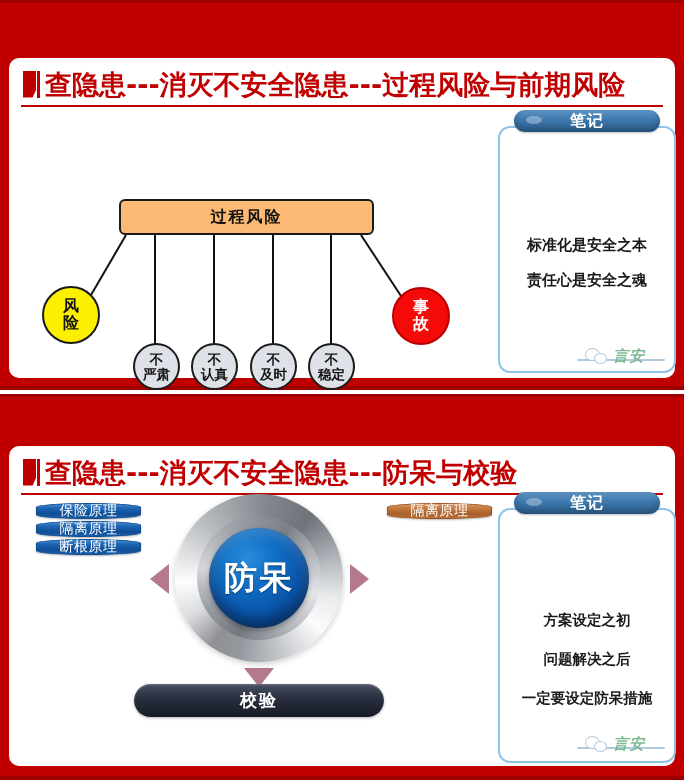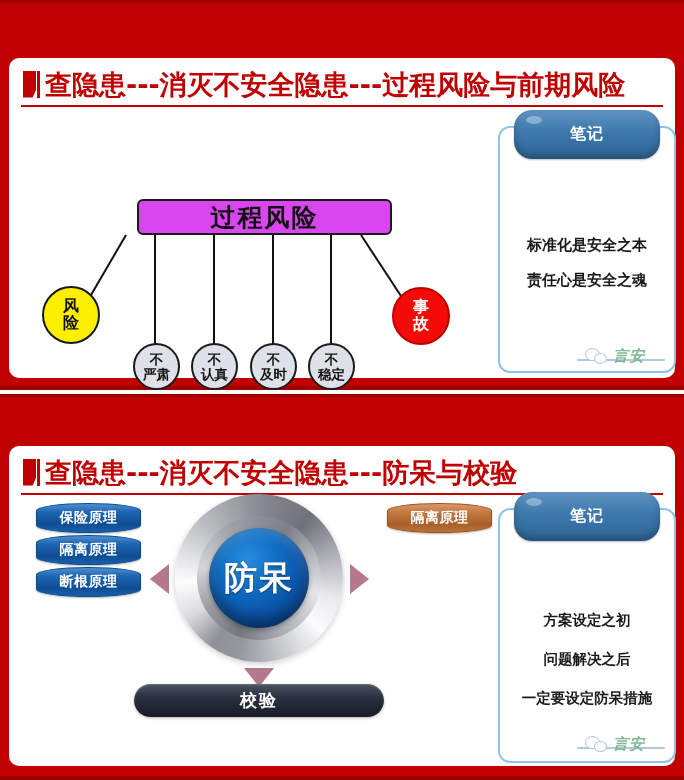--- a/index.html
+++ b/index.html
@@ -71,21 +71,21 @@
   .notes {
     position:absolute;
     border:2px solid #8ec4e6;
     border-radius:12px;
     background:#ffffff;
   }
   #slide-1 .notes { left:489px; top:68px; width:178px; height:247px; }
   #slide-2 .notes { left:489px; top:62px; width:178px; height:255px; }
   .notes-header {
     position:absolute; left:50%; transform:translateX(-50%);
-    top:-18px; width:146px; height:49px;
+    top:-18px; width:146px; height:22px;
     border-radius:18px;
     background:linear-gradient(180deg,#5f93c1 0%,#3d78ad 45%,#2f6494 100%);
     box-shadow:inset 0 -4px 7px rgba(0,0,0,.22), 0 1px 2px rgba(0,0,0,.25);
     color:#ffffff; font-size:16px; font-weight:bold;
     display:flex; align-items:center; justify-content:center;
     letter-spacing:1px;
   }
   .notes-header::after {
     content:""; position:absolute; left:12px; top:6px;
     width:16px; height:8px; border-radius:50%;
@@ -122,25 +122,25 @@
   }
   .watermark .wtxt {
     position:absolute; left:36px; top:1px;
     font-size:15px; color:#15803d; font-weight:bold;
     font-style:italic; letter-spacing:1px;
   }
 
   
   .diagram1 { position:absolute; left:0; top:0; width:480px; height:300px; }
   .proc-box {
-    position:absolute; left:128px; top:141px; width:255px; height:36px;
-    background:#d946ef;
+    position:absolute; left:110px; top:141px; width:255px; height:36px;
+    background:#fdba74;
     border:2px solid #1a1a1a; border-radius:6px;
     display:flex; align-items:center; justify-content:center;
-    color:#111; font-size:25px; font-weight:bold; letter-spacing:2px;
+    color:#111; font-size:16px; font-weight:bold; letter-spacing:2px;
   }
   .d1-svg { position:absolute; left:0; top:0; }
 
   .nodecircle {
     position:absolute;
     border:2px solid #1a1a1a; border-radius:50%;
     display:flex; flex-direction:column; align-items:center;
     justify-content:center;
     font-weight:bold; line-height:1.04;
   }
@@ -218,24 +218,24 @@
   .arrow-down {
     left:235px; top:222px;
     border-left:15px solid transparent; border-right:15px solid transparent;
     border-top:19px solid #b5798e;
   }
 
   .cyl-stack { position:absolute; display:flex; flex-direction:column; gap:2px; }
   #stack-left  { left:27px; top:57px; }
   #stack-right { left:378px; top:57px; }
   .cyl {
-    width:105px; height:30px;
+    width:105px; height:16px;
     border-radius:50% / 26%;
     display:flex; align-items:center; justify-content:center;
-    color:#ffffff; font-size:14px; font-weight:bold;
+    color:#ffffff; font-size:14px; font-weight:normal;
     letter-spacing:0.5px;
     box-shadow:0 1px 2px rgba(0,0,0,.28);
   }
   .cyl-blue {
     background:linear-gradient(180deg,#4f8fd0 0%,#1e66b5 28%,#0f4e96 70%,#1a5ea8 100%);
     border:1px solid #0d4c90;
   }
   .cyl-orange {
     background:linear-gradient(180deg,#d99a6b 0%,#c57a40 28%,#a85f2a 72%,#bd7238 100%);
     border:1px solid #9a5322;

